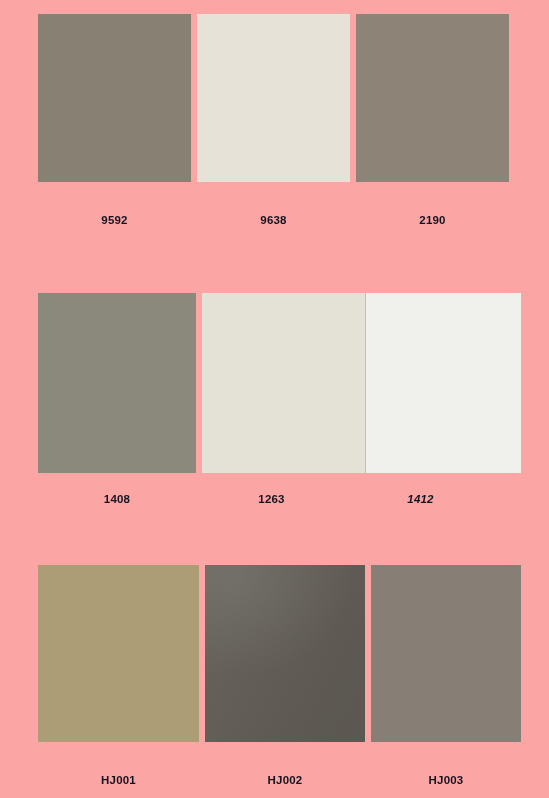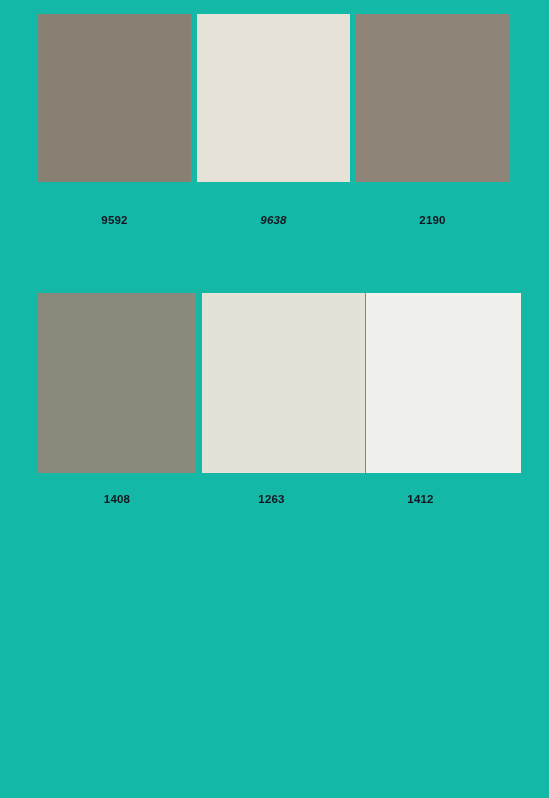--- a/index.html
+++ b/index.html
@@ -11,21 +11,21 @@
     width: 549px;
     height: 798px;
     font-family: "Liberation Sans", "DejaVu Sans", sans-serif;
     position: relative;
     overflow: hidden;
   }
   .sheet {
     position: relative;
     width: 549px;
     height: 798px;
-    background: #14b8a6;
+    background: #fca5a5;
   }
   .swatch-row {
     position: absolute;
     left: 0;
     width: 549px;
   }
   .row-1 { top: 0px;   height: 266px; }
   .row-2 { top: 266px; height: 266px; }
   .row-3 { top: 532px; height: 266px; }
 
@@ -49,21 +49,21 @@
     white-space: nowrap;
   }
 
   
   .r1 .chip { top: 14px; height: 168px; }
   .r1 .c0 .chip { left: 38px;  width: 153px; }
   .r1 .c1 .chip { left: 197px; width: 153px; }
   .r1 .c2 .chip { left: 356px; width: 153px; }
   .r1 .chip-label { top: 213px; }
   .r1 .c0 .chip-label { left: 38px;  width: 153px; }
-  .r1 .c1 .chip-label { left: 197px; width: 153px; font-style: italic; }
+  .r1 .c1 .chip-label { left: 197px; width: 153px; }
   .r1 .c2 .chip-label { left: 356px; width: 153px; }
 
   
   .r2 .chip { top: 27px; height: 180px; }
   .r2 .c0 .chip { left: 38px;  width: 158px; }
   .r2 .c1 .chip { left: 202px; width: 163px; }
   .r2 .c2 .chip { left: 366px; width: 155px; }
   .r2 .chip-label { top: 226px; }
   .r2 .c0 .chip-label { left: 38px;  width: 158px; }
   .r2 .c1 .chip-label { left: 190px; width: 163px; }
@@ -114,18 +114,32 @@
     <div class="cell c0">
       <div class="chip" style="background-color: rgb(139, 137, 124);"></div>
       <div class="chip-label" style="color: rgb(20, 20, 32);">1408</div>
     </div>
     <div class="cell c1">
       <div class="chip" style="background-color: rgb(228, 225, 214);"></div>
       <div class="chip-label" style="color: rgb(20, 20, 32);">1263</div>
     </div>
     <div class="cell c2">
       <div class="chip" style="background-color: rgb(240, 241, 237);"></div>
-      <div class="chip-label" style="color: rgb(20, 20, 32);">1412</div>
+      <div class="chip-label" style="color: rgb(20, 20, 32); font-style: italic;">1412</div>
     </div>
   </div>
 
+  <div class="swatch-row row-3 r3">
+    <div class="cell c0">
+      <div class="chip" style="background-color: rgb(172, 157, 119);"></div>
+      <div class="chip-label" style="color: rgb(20, 20, 32);">HJ001</div>
+    </div>
+    <div class="cell c1">
+      <div class="chip textured" style="background-color: rgb(96, 92, 85);"></div>
+      <div class="chip-label" style="color: rgb(20, 20, 32);">HJ002</div>
+    </div>
+    <div class="cell c2">
+      <div class="chip" style="background-color: rgb(135, 127, 117);"></div>
+      <div class="chip-label" style="color: rgb(20, 20, 32);">HJ003</div>
+    </div>
+  </div>
 
 </div>
 
 </body></html>

